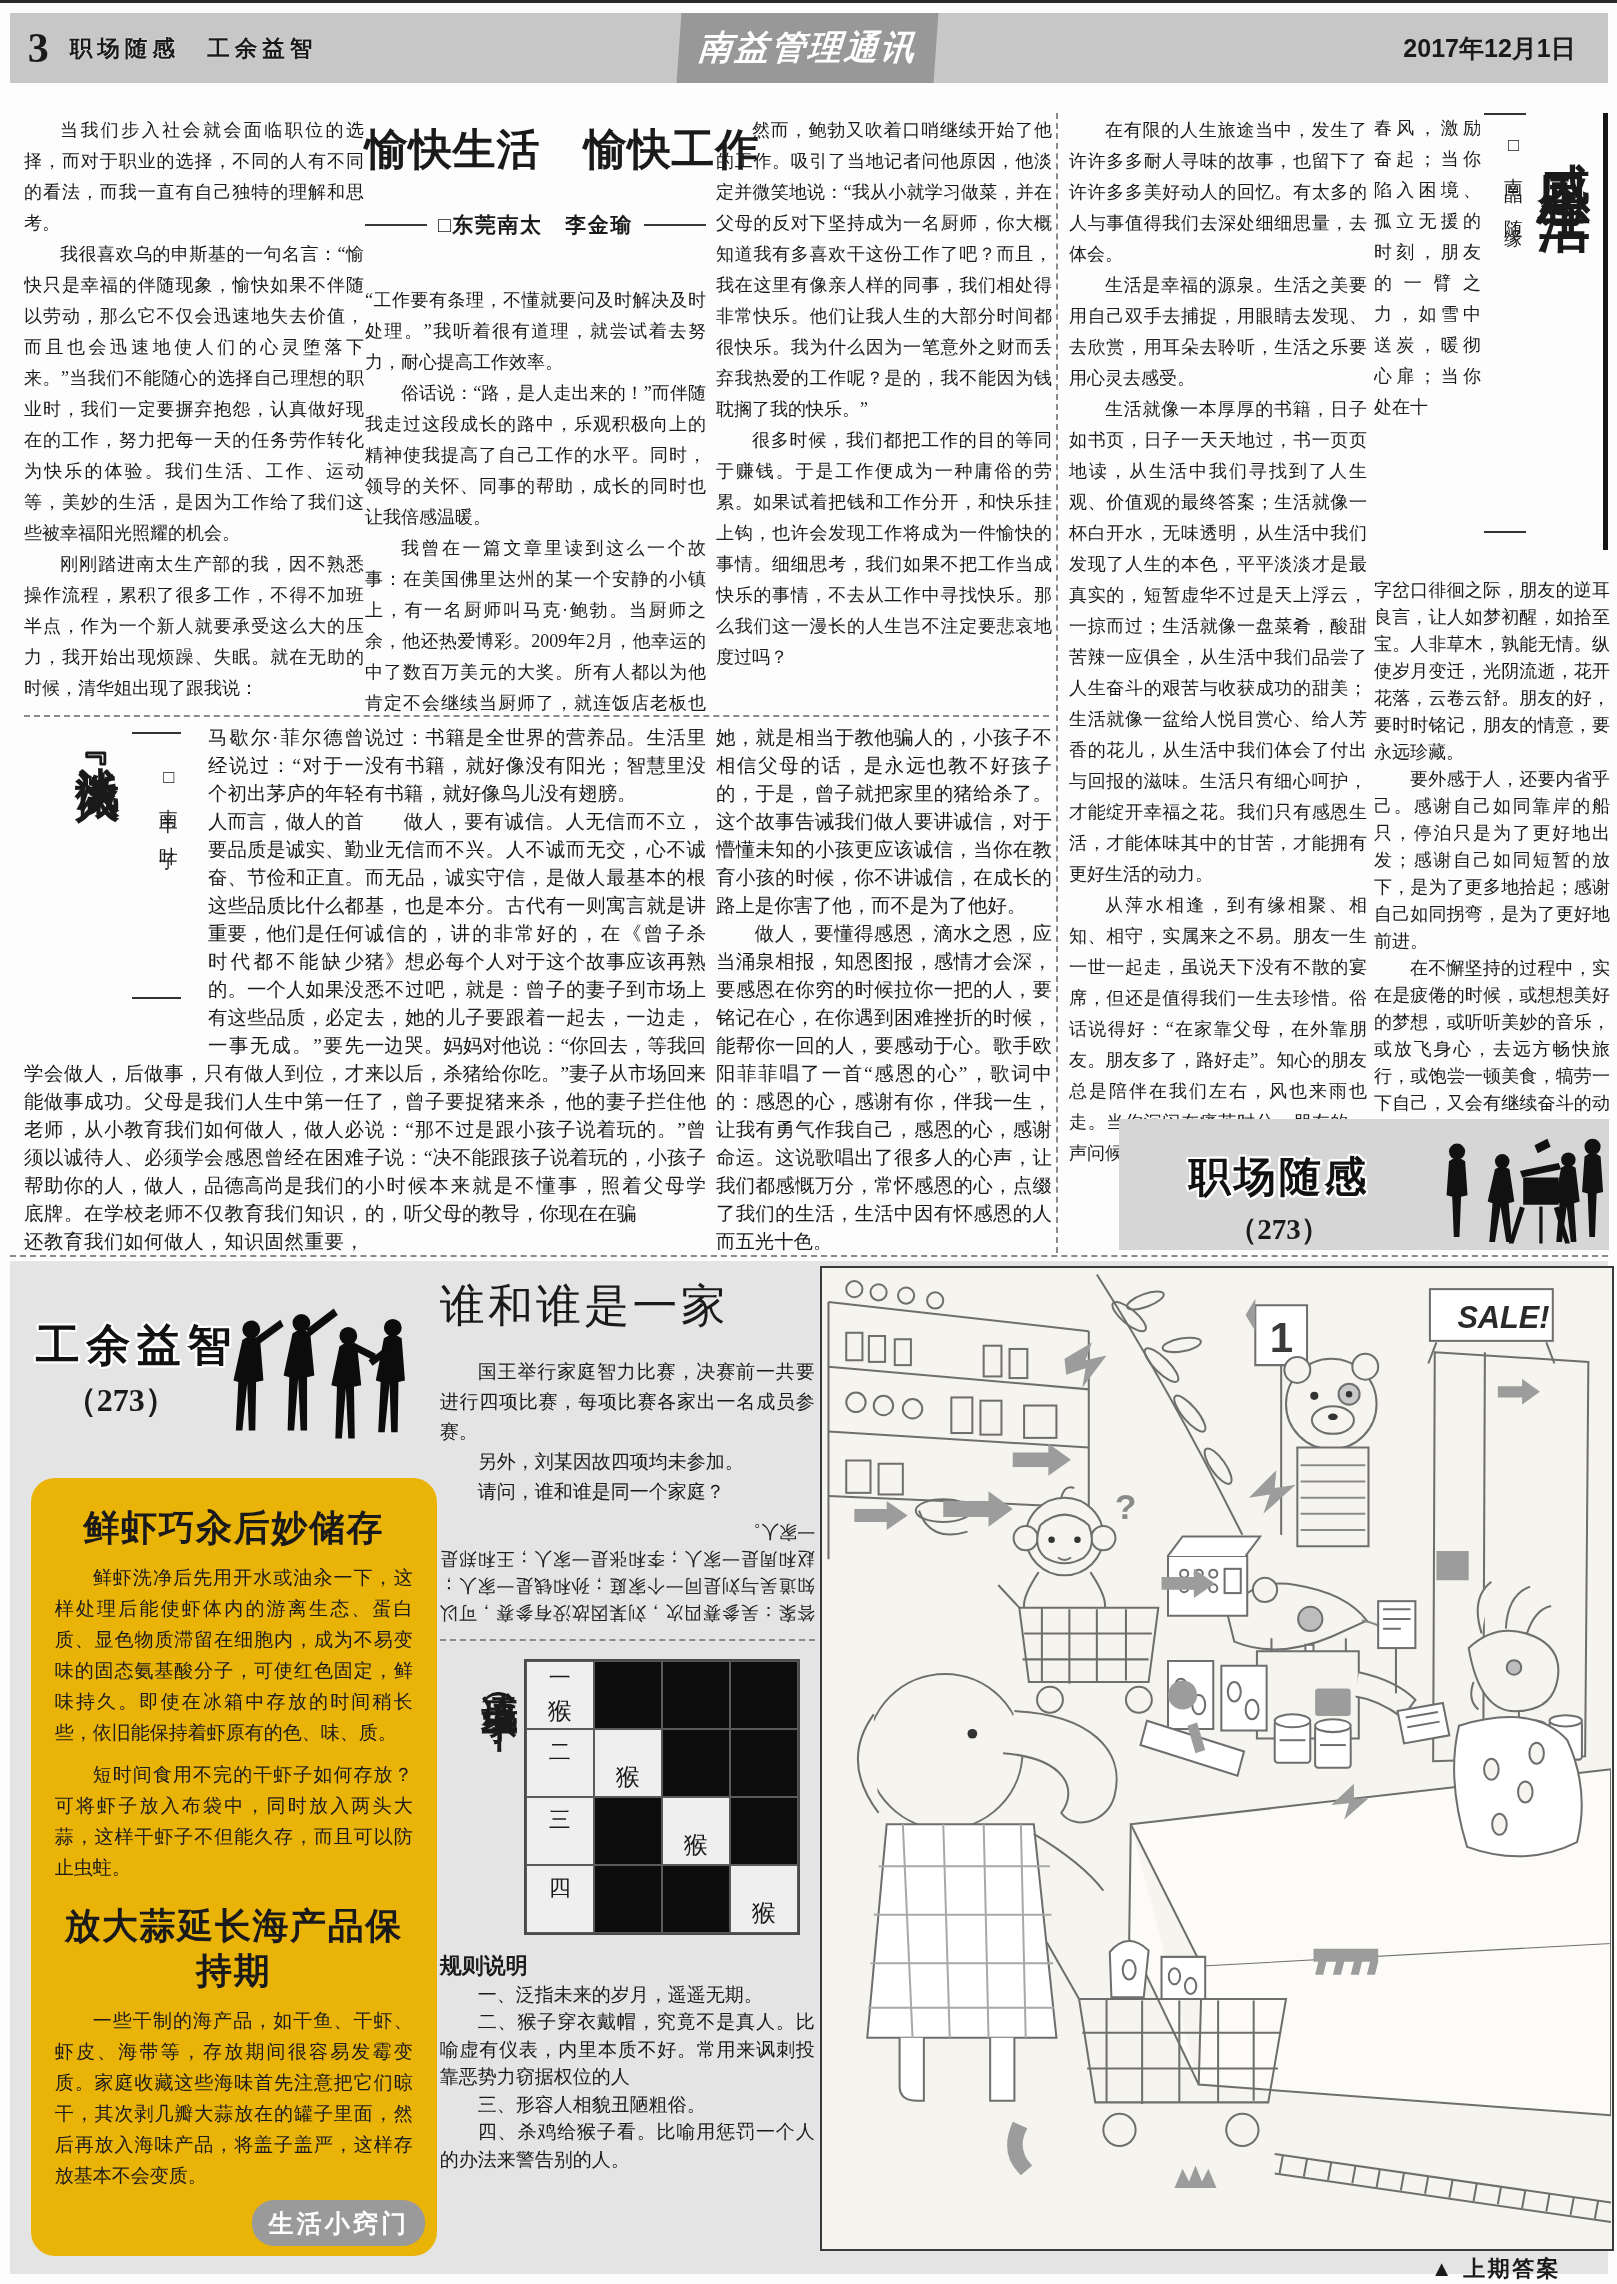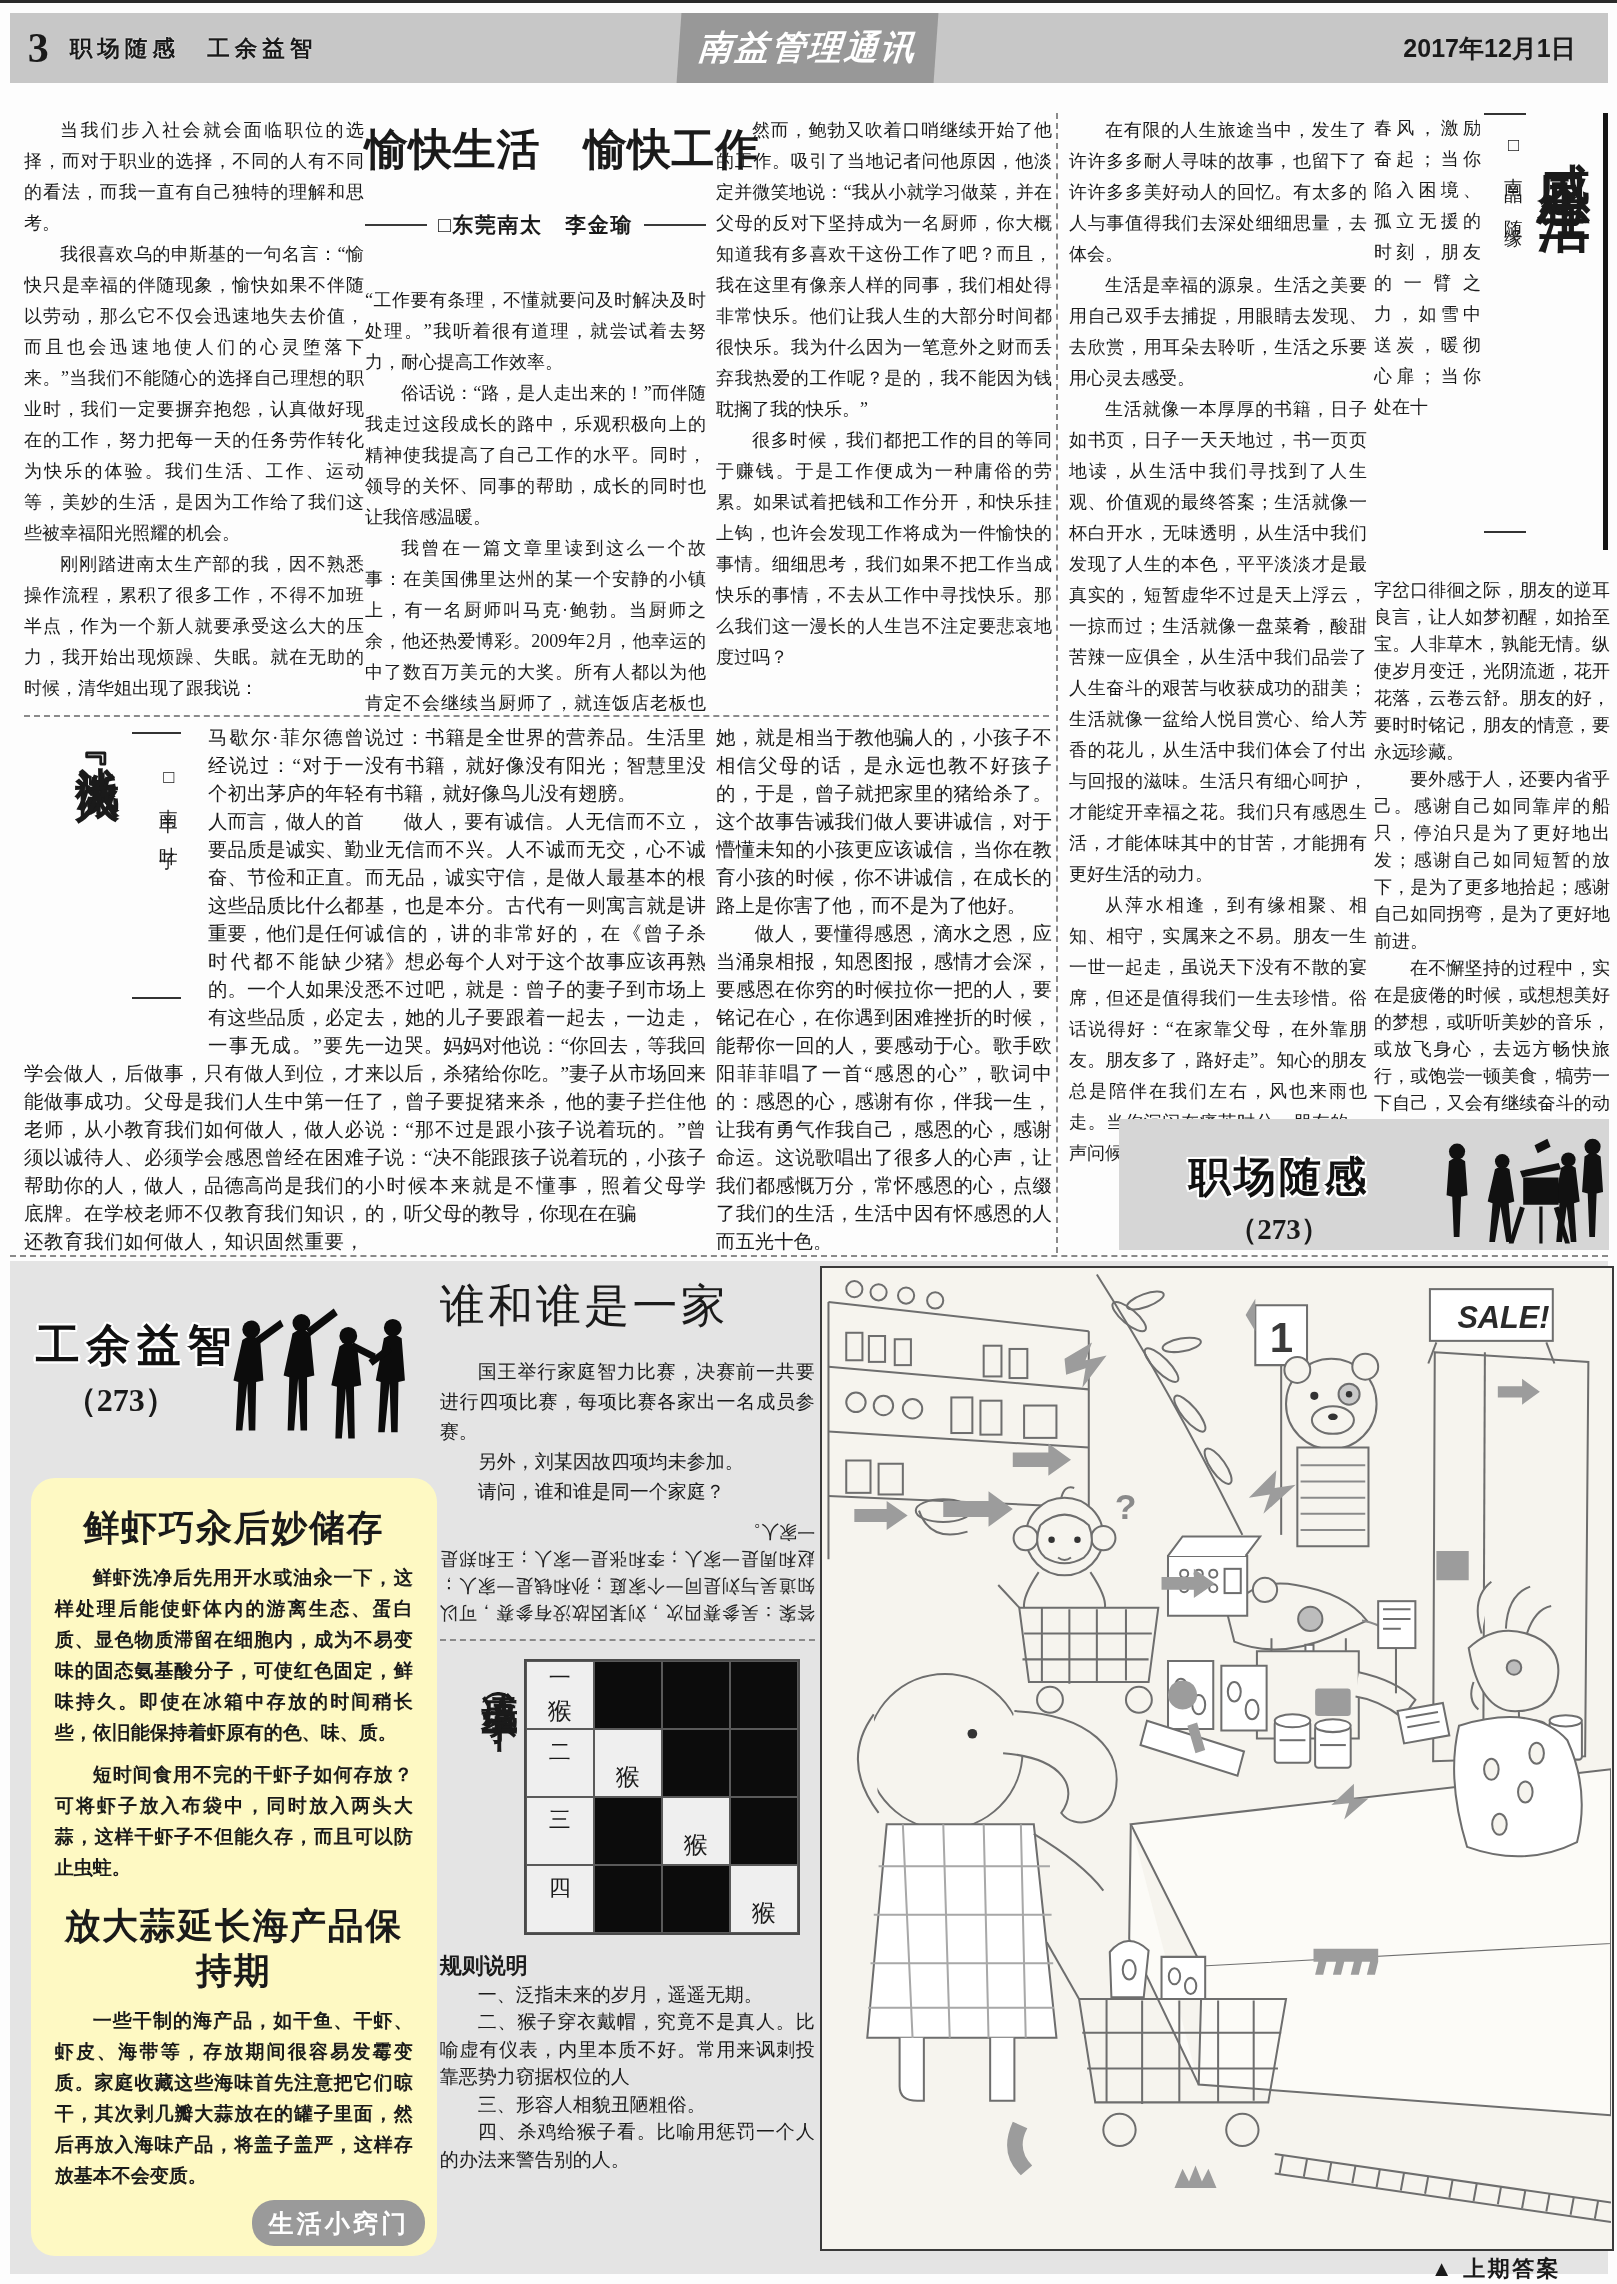--- a/index.html
+++ b/index.html
@@ -64,23 +64,23 @@
   .wbadge .bcol { flex:1; text-align:center; }
   .wbadge .bubble { font-size:42px; letter-spacing:3.2px; }
   .badge-num { font-size:29px; margin-top:4.9px; font-weight:bold; }
 
   
   .bottom { position:absolute; left:9.7px; top:1261px; width:1598px; height:1013px; background:#e4e4e4; }
   .lbadge-title { position:absolute; left:26px; top:55px; font-size:44px; letter-spacing:6.5px; }
   .lbadge-num { position:absolute; left:55px; top:118px; font-size:32px; font-weight:bold; }
   .musicians { position:absolute; left:217px; top:44px; }
 
-  .tips-card { position:absolute; left:21px; top:217px; width:406px; height:778px; background:#fef9c3; border-radius:24px; overflow:hidden; padding:27.5px 24px 0 24px; }
+  .tips-card { position:absolute; left:21px; top:217px; width:406px; height:778px; background:#eab308; border-radius:24px; overflow:hidden; padding:27.5px 24px 0 24px; }
   .tips-card h2 { font-size:36px; font-weight:bold; text-align:center; letter-spacing:1.6px; line-height:1.25; }
-  .tips-card p { font-size:19px; line-height:31px; text-align:justify; text-indent:2em; margin-top:11.3px;font-weight:bold; }
+  .tips-card p { font-size:19px; line-height:31px; text-align:justify; text-indent:2em; margin-top:11.3px; }
   .tips-card h2.second { margin-top:21px; }
   .tips-label { position:absolute; right:11.3px; bottom:9.7px; background:#9a9a9a; color:#fff;
     font-size:25px; font-weight:bold; letter-spacing:3.2px; padding:6.5px 16px;
     font-family:"Liberation Sans","DejaVu Sans",sans-serif;border-radius:22px; }
 
   .mid { position:absolute; left:430px; top:14.6px; width:375px; }
   .mid h2 { font-size:45px; font-weight:normal; letter-spacing:3.2px; }
   .mid .fam p { font-size:19px; line-height:30px; text-align:justify; margin-top:0; }
   .mid .fam { margin-top:21px; }
   .mid .fam p.ind { text-indent:2em; }

